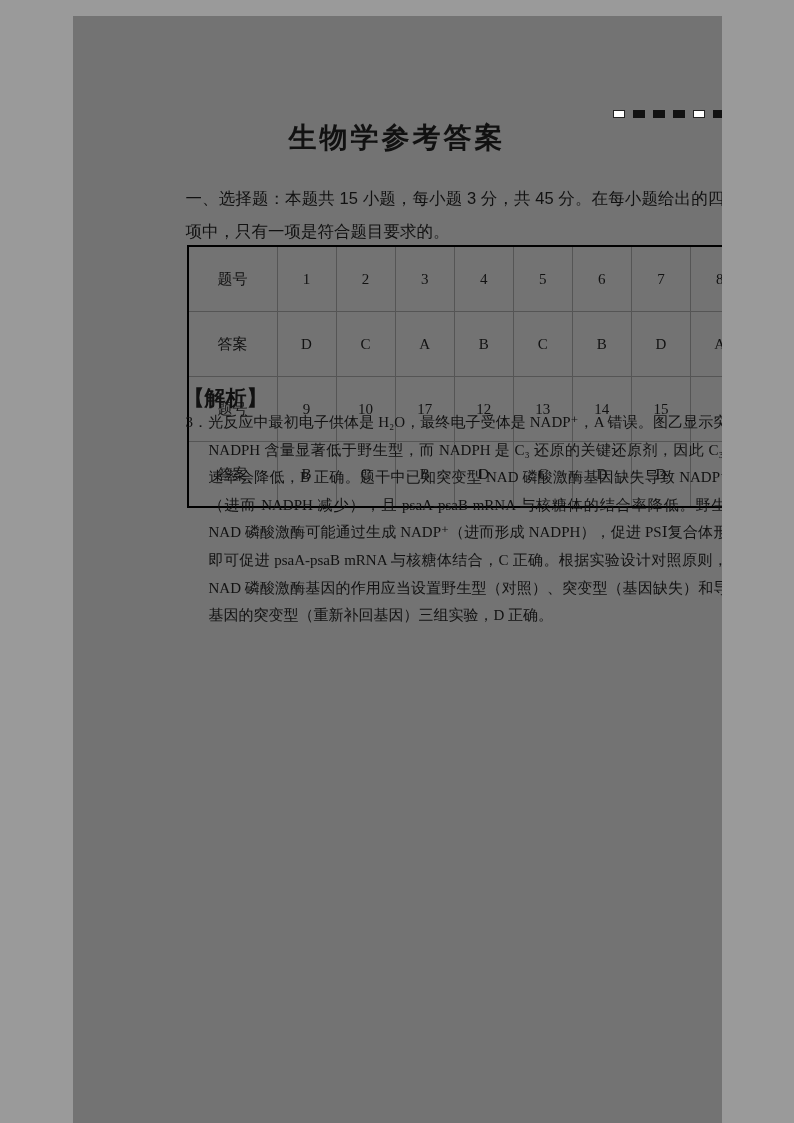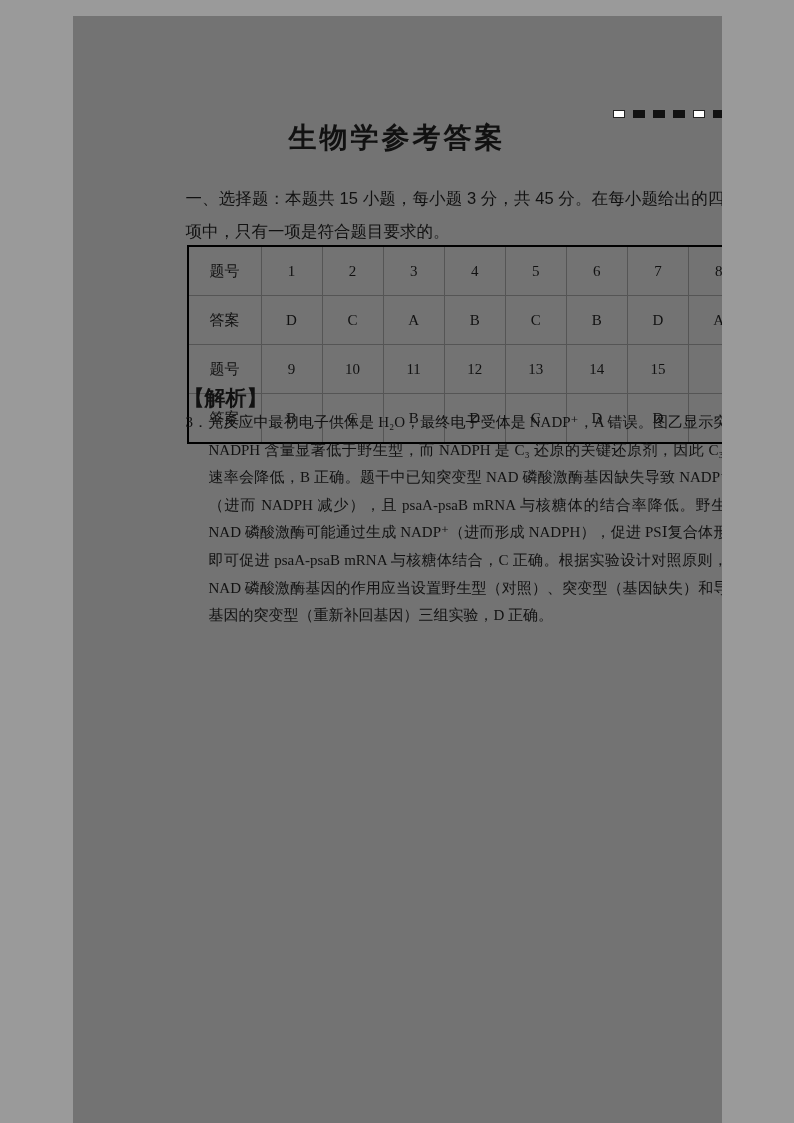--- a/index.html
+++ b/index.html
@@ -33,21 +33,21 @@
   table.answers{
     position:absolute;top:229px;left:114px;
     width:564px;table-layout:fixed;
     border-collapse:collapse;
     border:2px solid #000;
     font-size:15px;
   }
   table.answers td{
     border:1px solid #555;
     text-align:center;vertical-align:middle;
-    height:32px;padding:8px;
+    height:32px;padding:16px;
   }
   table.answers td.hd{width:56px;}
   .analysis-label{
     position:absolute;top:368px;left:111px;
     font-family:"Liberation Sans","DejaVu Sans",sans-serif;
     font-weight:bold;font-size:21px;
   }
   .items{
     position:absolute;top:393px;left:113px;width:573px;
     font-size:15px;line-height:27.6px;
@@ -102,21 +102,21 @@
         <td>B</td>
         <td>C</td>
         <td>B</td>
         <td>D</td>
         <td>A</td>
       </tr>
       <tr>
         <td class="hd">题号</td>
         <td>9</td>
         <td>10</td>
-        <td>11</td>
+        <td>17</td>
         <td>12</td>
         <td>13</td>
         <td>14</td>
         <td>15</td>
         <td></td>
       </tr>
       <tr>
         <td class="hd">答案</td>
         <td>B</td>
         <td>C</td>

